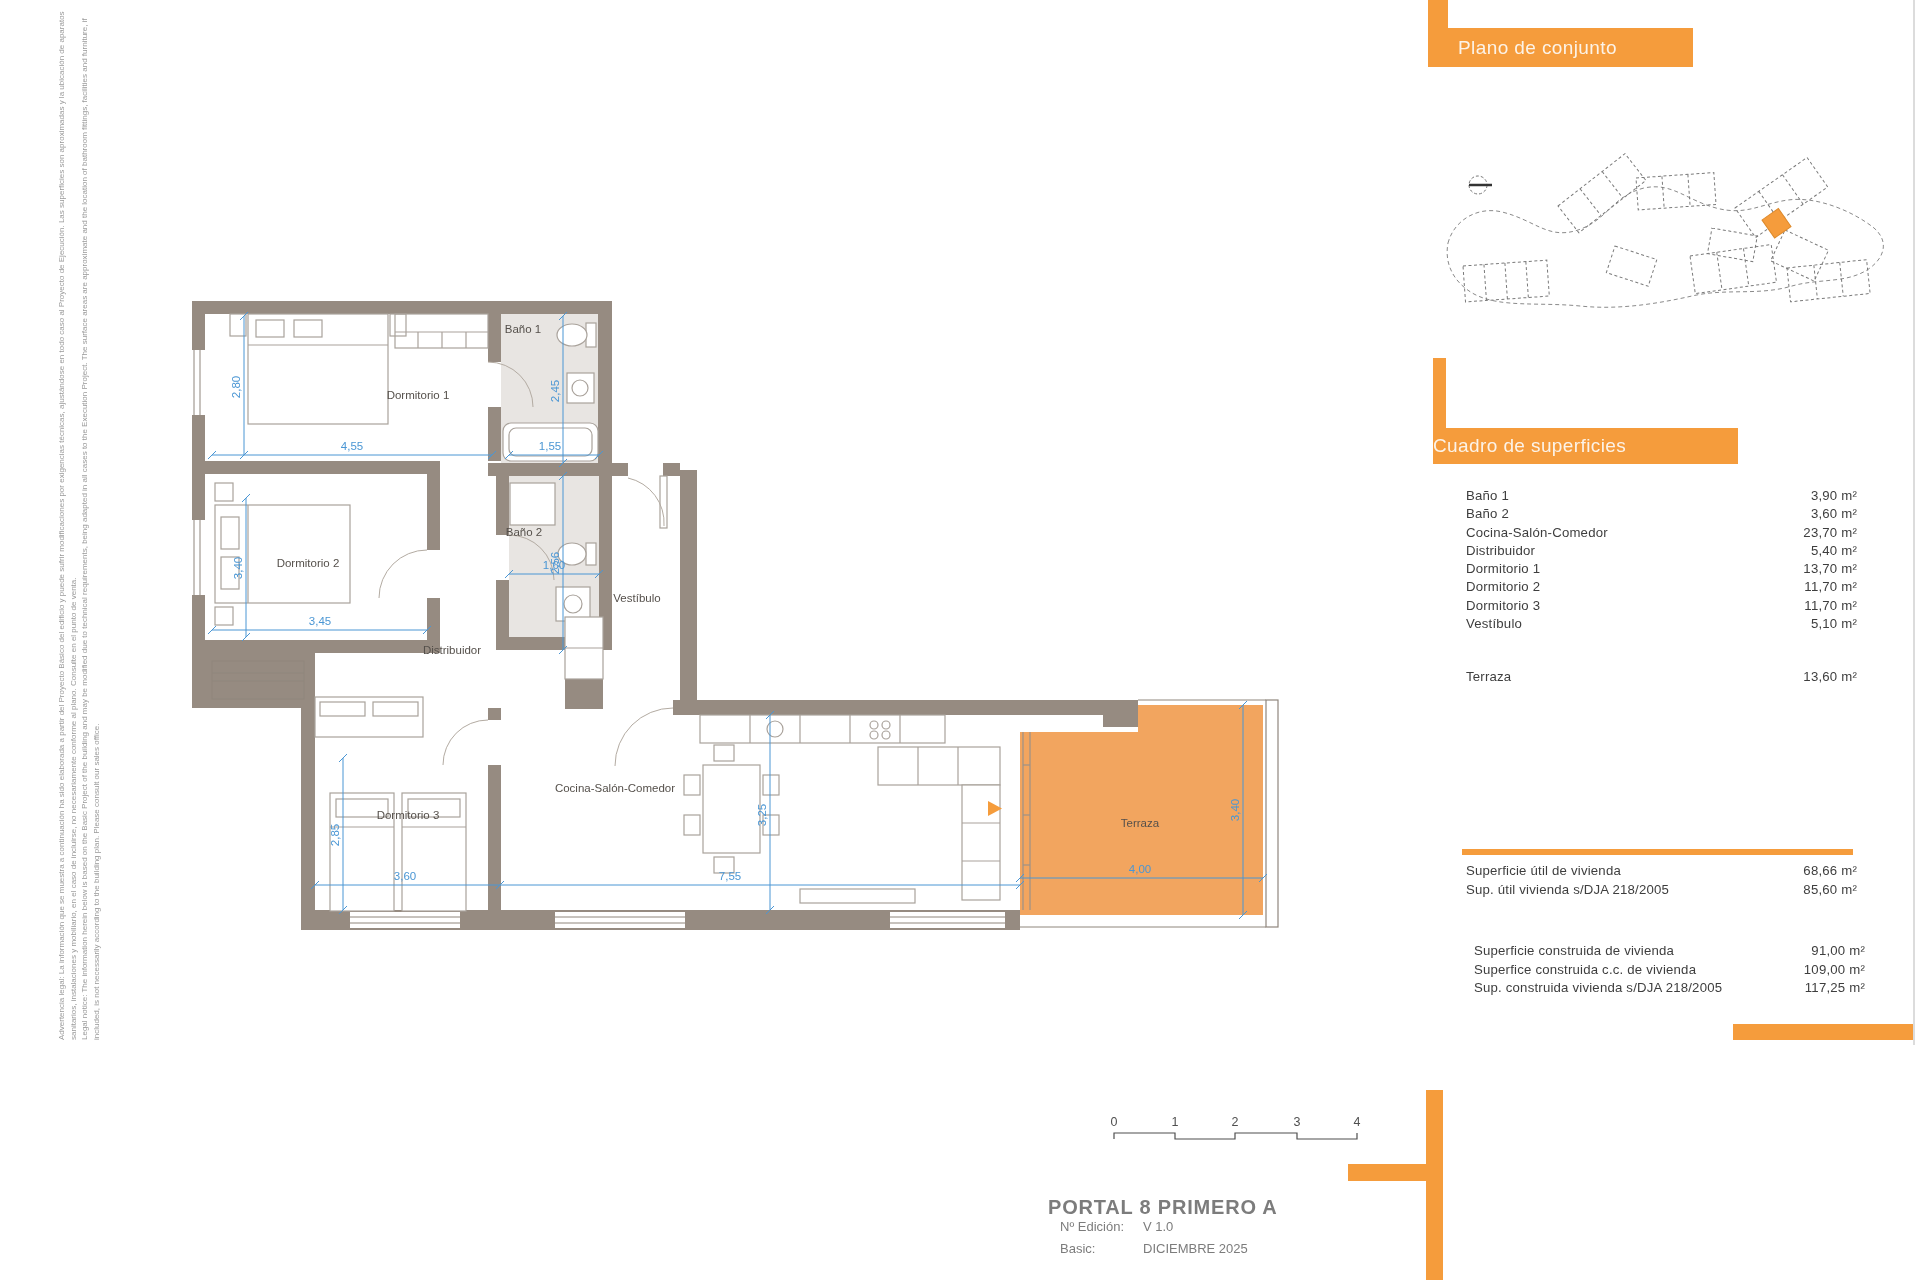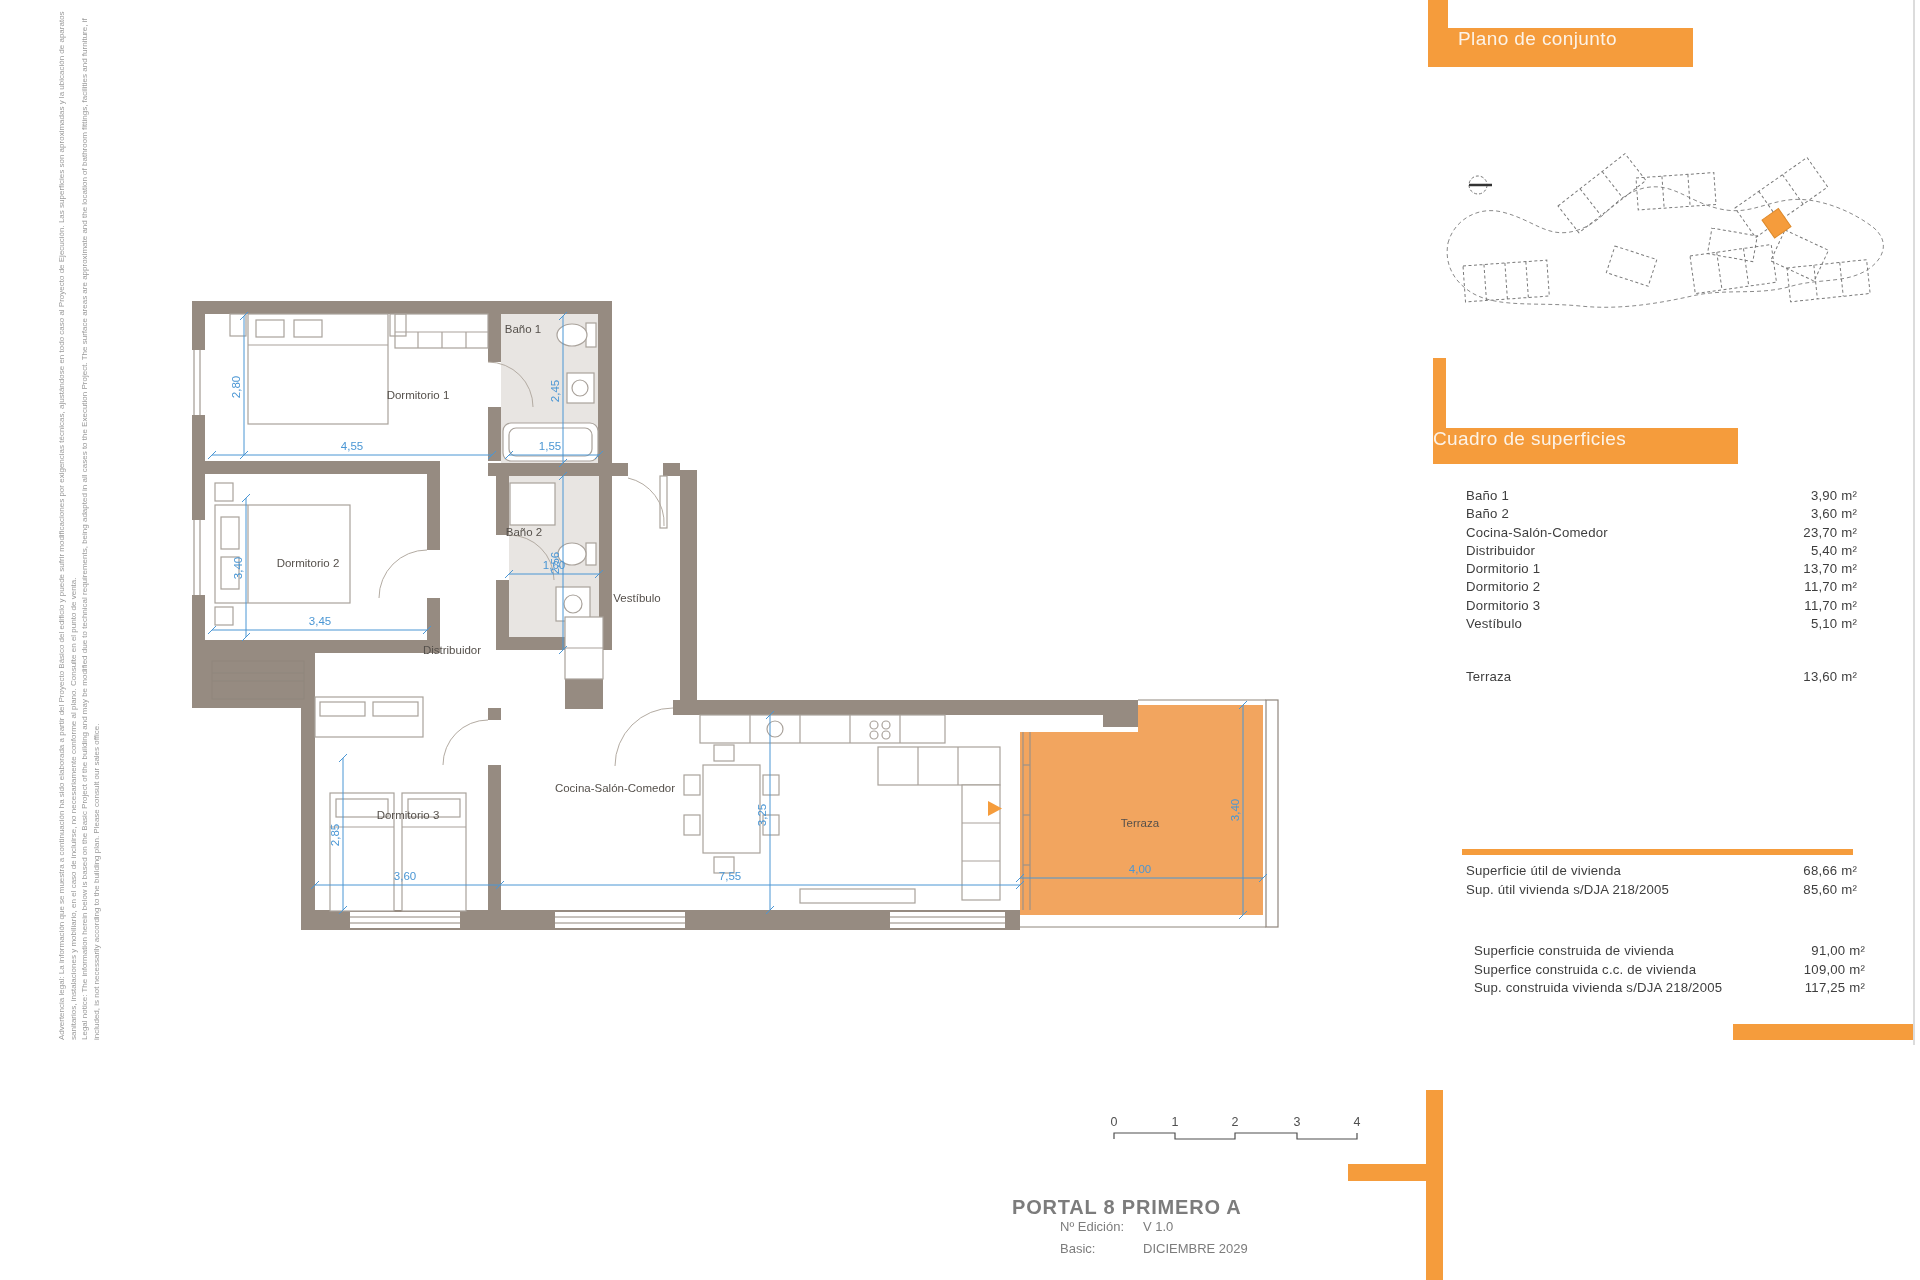--- a/index.html
+++ b/index.html
@@ -1,21 +1,21 @@
 <!DOCTYPE html>
 <html><head>
 <meta charset="utf-8">
 <style>
   html,body{margin:0;padding:0}
   body{width:1920px;height:1280px;position:relative;background:#fff;
        font-family:"Liberation Sans",sans-serif;overflow:hidden}
   .abs{position:absolute}
   .orange{background:#F59C3C}
   .hdr{background:#F59C3C;color:#FCF3E8;font-size:19px;letter-spacing:.4px;
-       display:flex;box-sizing:border-box}
+       display:flex;align-items:center;box-sizing:border-box}
   .surf-list{width:391px}
   .surf-row{display:flex;justify-content:space-between;height:18.3px;
             font-size:13.2px;color:#3E3E3E;letter-spacing:.2px}
   .surf-row .lbl{white-space:nowrap}
   .surf-row .val{white-space:nowrap}
   .legal{color:#9A9A9A;font-size:8px;line-height:11.5px;
          transform:rotate(-90deg);transform-origin:0 0;width:1030px}
   .legal div{white-space:nowrap}
   .tb-title{font-size:20px;font-weight:bold;color:#7C7C7C;letter-spacing:.8px;white-space:nowrap}
   .tb-lab{font-size:13px;font-weight:normal;color:#7C7C7C;white-space:nowrap}
@@ -466,22 +466,22 @@
 
 <svg class="abs" style="left:1090px;top:1108px" width="290" height="50" viewBox="0 0 290 50">
   <path class="sb" d="M24,31 V25 H85 V31 H145 V25 H207 V31 H267 V25"></path>
   <text class="sbnum" x="24" y="18" text-anchor="middle">0</text>
   <text class="sbnum" x="85" y="18" text-anchor="middle">1</text>
   <text class="sbnum" x="145" y="18" text-anchor="middle">2</text>
   <text class="sbnum" x="207" y="18" text-anchor="middle">3</text>
   <text class="sbnum" x="267" y="18" text-anchor="middle">4</text>
 </svg>
 
-<div class="abs tb-title" style="left:1012px;top:1196px">PORTAL 8 PRIMERO A</div>
+<div class="abs tb-title" style="left:1048px;top:1196px">PORTAL 8 PRIMERO A</div>
 <div class="abs tb-lab" style="left:1060px;top:1219px">Nº Edición:</div>
 <div class="abs tb-lab" style="left:1143px;top:1219px">V 1.0</div>
 <div class="abs tb-lab" style="left:1060px;top:1241px">Basic:</div>
-<div class="abs tb-lab" style="left:1143px;top:1241px">DICIEMBRE 2029</div>
+<div class="abs tb-lab" style="left:1143px;top:1241px">DICIEMBRE 2025</div>
 
 <div class="abs orange" style="left:1733px;top:1024px;width:182px;height:16px"></div>
 <div class="abs orange" style="left:1426px;top:1090px;width:17px;height:190px"></div>
 <div class="abs orange" style="left:1348px;top:1164px;width:78px;height:17px"></div>
 <div class="abs" style="left:1913px;top:0;width:2px;height:1045px;background:#DCDCDC"></div>
 
 </body></html>

